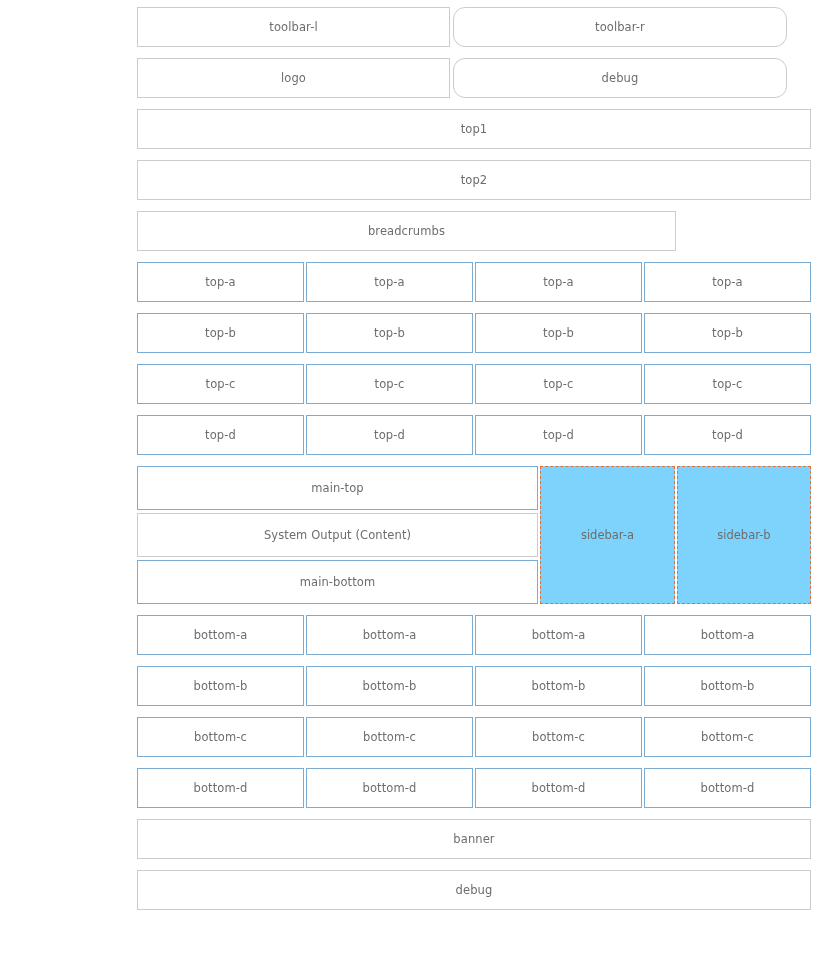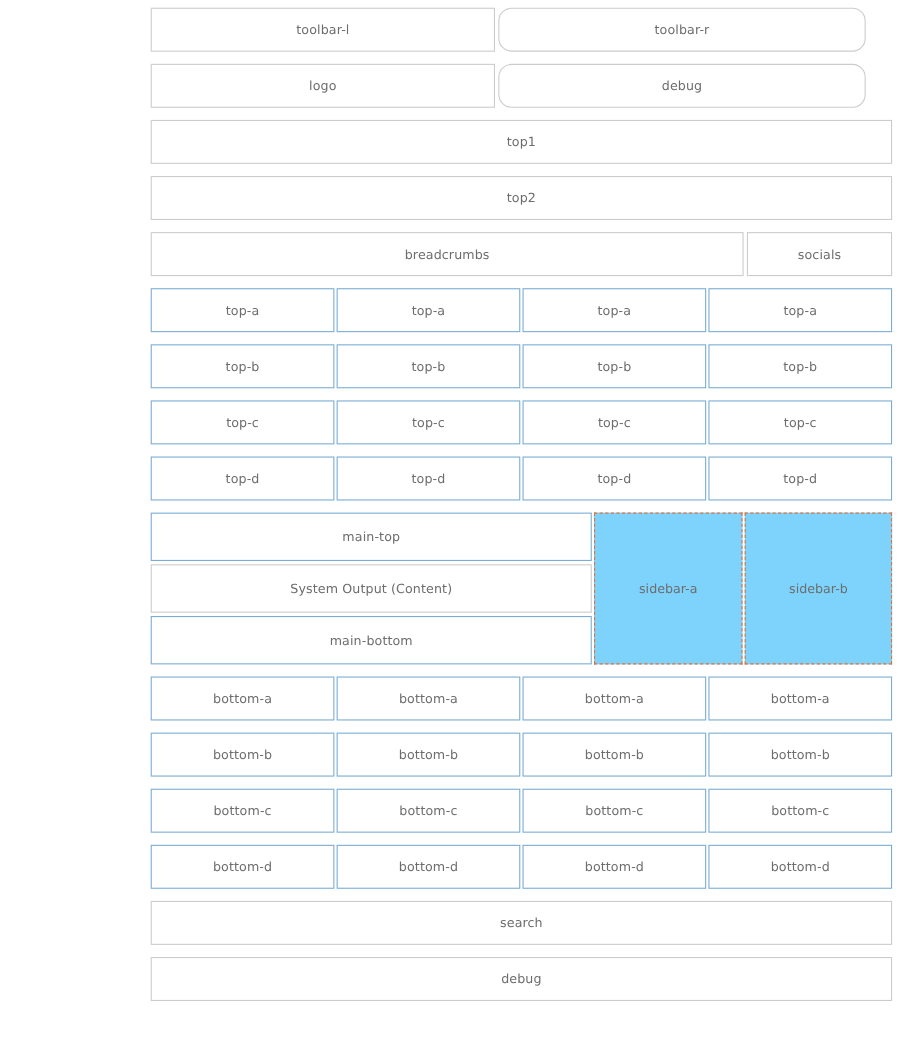--- a/index.html
+++ b/index.html
@@ -140,23 +140,20 @@
     <div class="row">
       <div class="cell gray full">
         <span>top2</span>
       </div>
     </div>
 
     <div class="row">
       <div class="cell gray w-menu">
         <span>breadcrumbs</span>
       </div>
-      <div class="cell gray w-search">
-        <span>socials</span>
-      </div>
     </div>
 
     <div class="row">
       <div class="cell blue q">
           <span>top-a</span>
         </div>
       <div class="cell blue q">
           <span>top-a</span>
         </div>
       <div class="cell blue q">
@@ -287,21 +284,21 @@
       <div class="cell blue q">
           <span>bottom-d</span>
         </div>
       <div class="cell blue q">
           <span>bottom-d</span>
         </div>
     </div>
 
     <div class="row">
       <div class="cell gray full">
-        <span>search</span>
+        <span>banner</span>
       </div>
     </div>
 
     <div class="row">
       <div class="cell gray full">
         <span>debug</span>
       </div>
     </div>
 
   </div>

